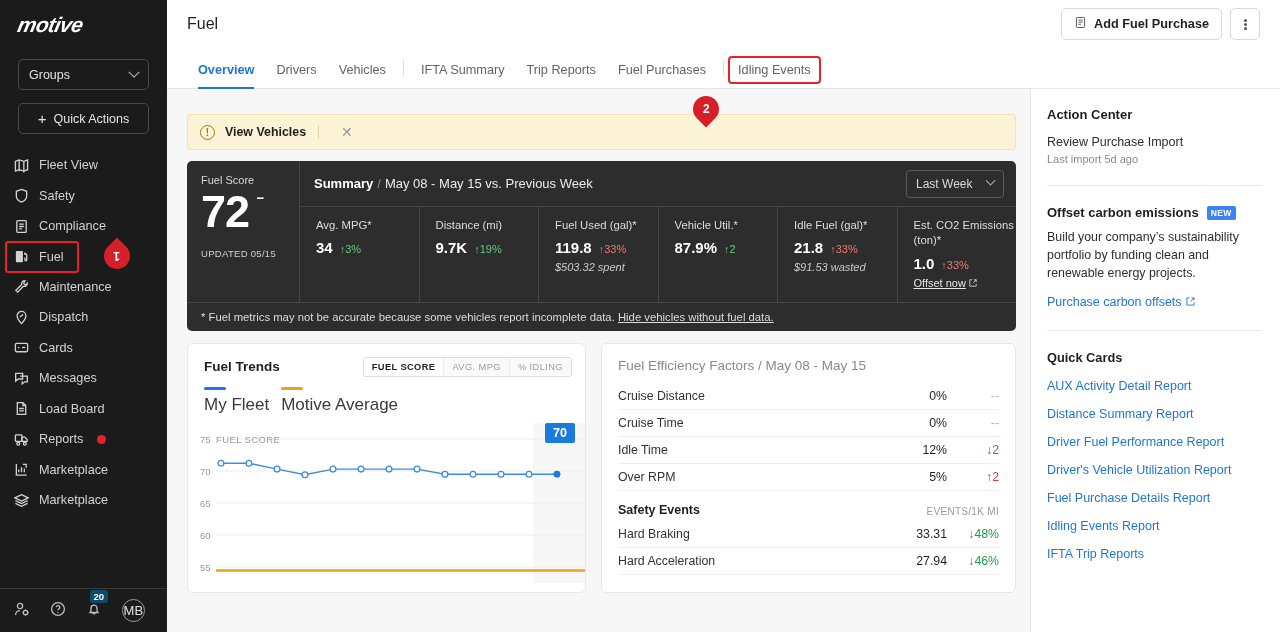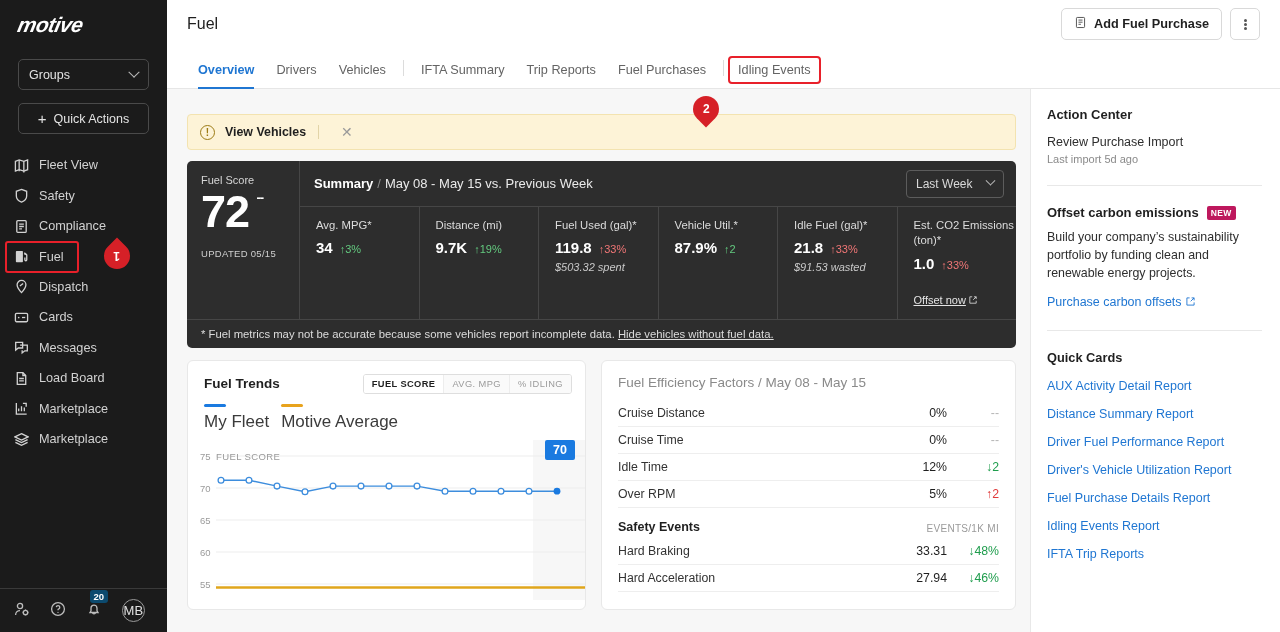--- a/index.html
+++ b/index.html
@@ -138,21 +138,21 @@
   .metrics { display: flex; flex: 1; }
   .metric { flex: 1; padding: 11px 0 11px 16px; border-right: 1px solid #464646; }
   .metric:last-child { border-right: none; }
   .m-label { font-size: 11.3px; color: #dcdcdc; line-height: 1.35; }
   .m-row { display: flex; align-items: baseline; gap: 7px; margin-top: 6px; }
   .m-val { font-size: 15px; color: #fff; font-weight: 700; }
   .m-delta { font-size: 11px; }
   .up-red { color: #f07676; }
   .up-green { color: #63c97f; }
   .m-sub { font-size: 11px; color: #c9c9c9; font-style: italic; margin-top: 5px; }
-  .offset-link { font-size: 11px; color: #e4e4e4; text-decoration: underline; margin-top: 22px;
+  .offset-link { font-size: 11px; color: #e4e4e4; text-decoration: underline; margin-top: 5px;
                  display: inline-flex; gap: 3px; }
   .summary-foot { border-top: 1px solid #464646; padding: 8px 14px; font-size: 11.3px;
                   color: #dcdcdc; }
   .summary-foot u { text-decoration: underline; }
 
   
   .bottom-row { display: flex; gap: 15px; margin-top: 12px; }
   .trends { width: 399px; flex: 0 0 399px; height: 250px; padding: 13px 0 0 0; overflow: hidden; }
   .trends-head { display: flex; align-items: center; justify-content: space-between;
                  padding: 0 13px 0 16px; }
@@ -182,21 +182,21 @@
   .fac-sub { display: flex; align-items: flex-end; height: 30px; padding-bottom: 4px; }
   .fac-sub .t { flex: 1; font-size: 12.5px; font-weight: 700; color: #1f1f1f; }
   .fac-sub .u { font-size: 10px; color: #9a9a9a; letter-spacing: 0.3px; }
 
   
   .rc-title { font-size: 13px; font-weight: 700; color: #1f1f1f; }
   .rc-line1 { font-size: 12.5px; color: #2e2e2e; margin-top: 13px; }
   .rc-line2 { font-size: 11px; color: #8a8a8a; margin-top: 4px; }
   .rc-div { height: 1px; background: #e8e8e8; margin: 20px 0 19px 0; }
   .rc-head2 { display: flex; align-items: center; gap: 8px; }
-  .badge-new { background: #be185d; color: #fff; font-size: 8.5px; font-weight: 700;
+  .badge-new { background: #3b82f6; color: #fff; font-size: 8.5px; font-weight: 700;
                padding: 2px 4px; border-radius: 2px; letter-spacing: 0.4px; }
   .rc-body { font-size: 12.4px; color: #2e2e2e; line-height: 1.45; margin-top: 9px; }
   .rc-link { font-size: 12.5px; color: #1f76d2; margin-top: 12px; display: inline-flex;
              align-items: center; gap: 4px; }
   .ql-title { font-size: 12.8px; font-weight: 700; color: #1f1f1f; }
   .ql { font-size: 12.5px; color: #1f76d2; margin-top: 14px; display: block; }
 
   
   .marker { position: absolute; width: 26px; height: 26px; z-index: 40; }
   .marker .pin { width: 26px; height: 26px; background: #d62027; border-radius: 50% 50% 50% 0;
@@ -257,20 +257,28 @@
             <rect x="2" y="2" width="7.5" height="12" rx="0.8" fill="#d2d2d2" stroke="none"></rect>
             <path d="M11 5.5h1.6a1 1 0 0 1 1 1v5a1 1 0 0 1-2 0V9"></path>
             <path d="M11 4 13.2 6.2"></path>
           </svg>
         </span>
       <span>Fuel</span>
     </div>
     <div class="nav-item">
       <span class="nav-icon">
           <svg viewBox="0 0 16 16">
+            <path d="M11.5 1.8a3.3 3.3 0 0 0-3.3 4.1L2 12.1l1.9 1.9 6.2-6.2a3.3 3.3 0 0 0 4.1-3.3l-2 2-1.8-1.8z"></path>
+          </svg>
+        </span>
+      <span>Maintenance</span>
+    </div>
+    <div class="nav-item">
+      <span class="nav-icon">
+          <svg viewBox="0 0 16 16">
             <path d="M8 1.5c-2.6 0-4.7 2.1-4.7 4.7 0 3.4 4.7 8.3 4.7 8.3s4.7-4.9 4.7-8.3C12.7 3.6 10.6 1.5 8 1.5z"></path>
             <path d="M6.3 7.5 9.7 4.8"></path>
           </svg>
         </span>
       <span>Dispatch</span>
     </div>
     <div class="nav-item">
       <span class="nav-icon">
           <svg viewBox="0 0 16 16">
             <rect x="1.5" y="3.5" width="13" height="9" rx="1.2"></rect>
@@ -290,20 +298,32 @@
       <span>Messages</span>
     </div>
     <div class="nav-item">
       <span class="nav-icon">
           <svg viewBox="0 0 16 16">
             <path d="M3.5 1.8h6l3 3v9.4h-9z"></path>
             <path d="M9.5 1.8v3h3M5.5 8h5M5.5 10.5h5"></path>
           </svg>
         </span>
       <span>Load Board</span>
+    </div>
+    <div class="nav-item">
+      <span class="nav-icon">
+          <svg viewBox="0 0 16 16">
+            <rect x="1.5" y="3" width="7" height="7" rx="0.8"></rect>
+            <path d="M8.5 5.5h3l2.5 2.5v2h-5.5z"></path>
+            <circle cx="4.5" cy="12.4" r="1.5"></circle>
+            <circle cx="11.5" cy="12.4" r="1.5"></circle>
+          </svg>
+        </span>
+      <span>Reports</span>
+      <span class="red-dot"></span>
     </div>
     <div class="nav-item">
       <span class="nav-icon">
           <svg viewBox="0 0 16 16">
             <path d="M2.5 2v12h11"></path>
             <path d="M5 11V8M8 11V5.5M11 11V7"></path>
             <path d="M9.5 2.5h3.5V6"></path>
           </svg>
         </span>
       <span>Marketplace</span>

